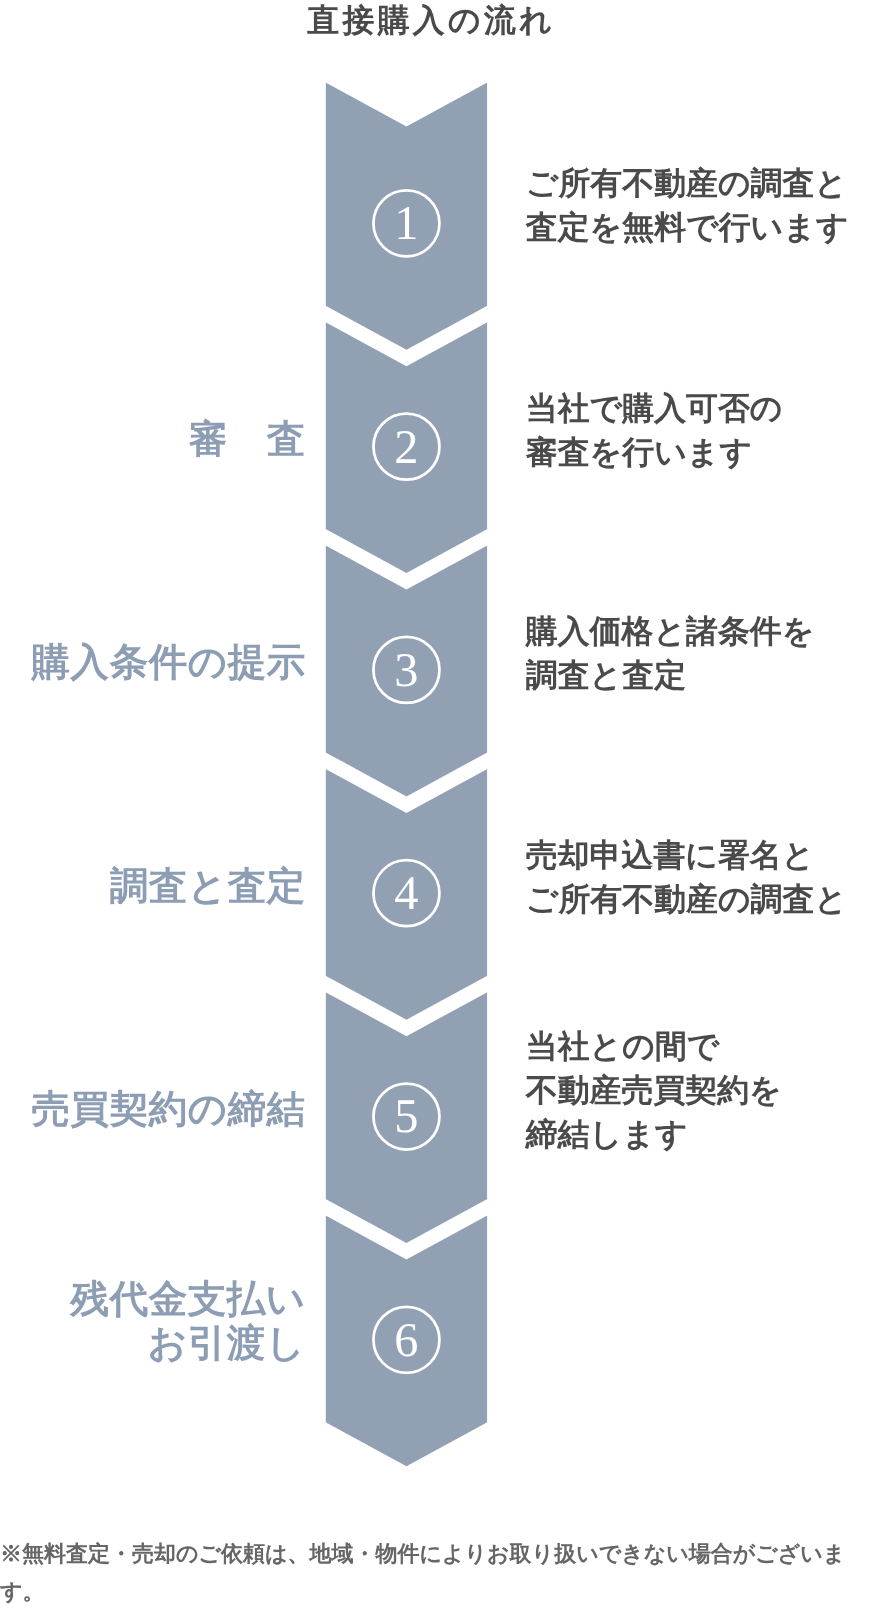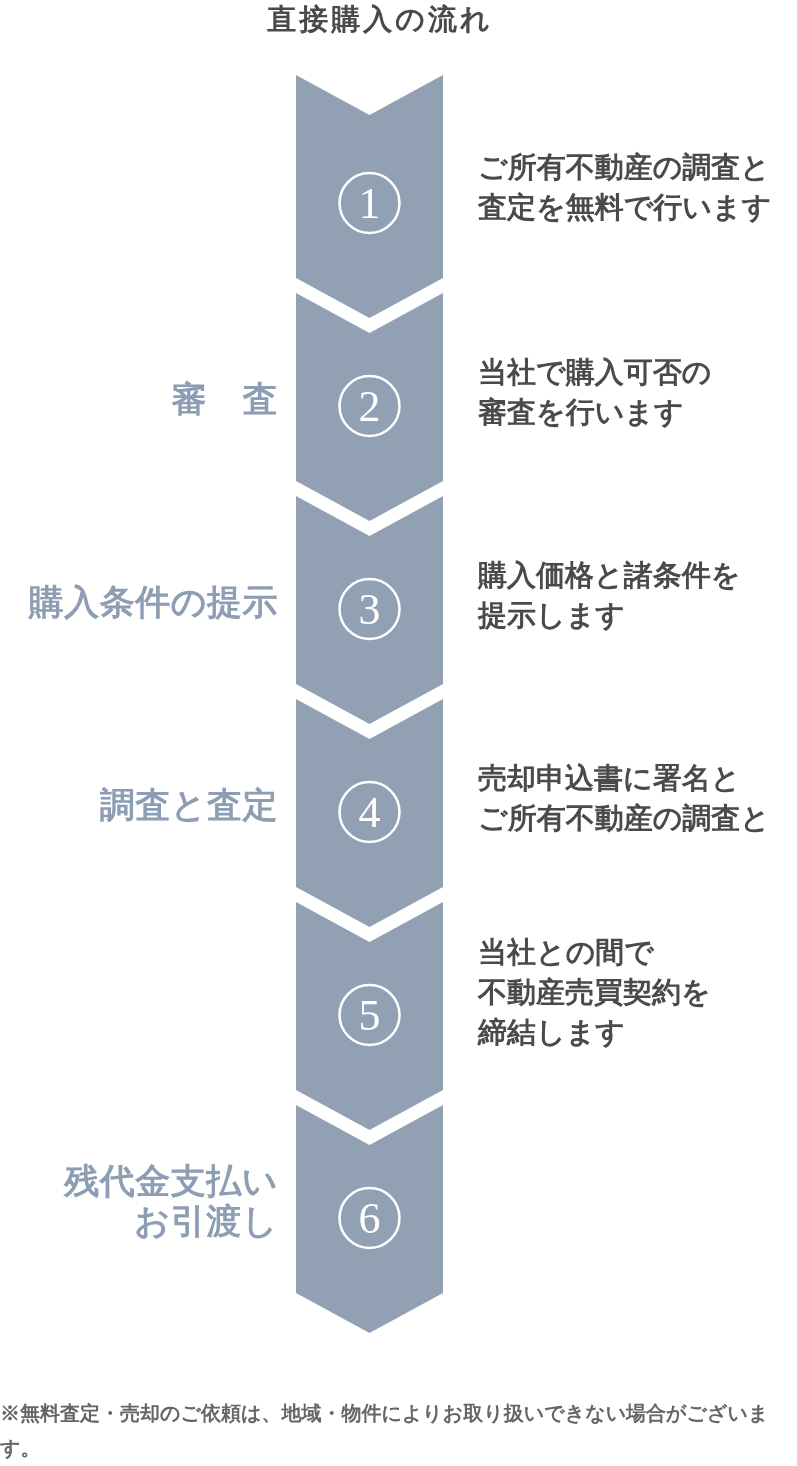--- a/index.html
+++ b/index.html
@@ -7,21 +7,21 @@
     position: relative;
     width: 797px;
     height: 1466px;
     background: #ffffff;
     overflow: hidden;
     font-family: "Liberation Sans", sans-serif;
   }
   .title {
     position: absolute;
     top: 2px;
-    left: 0;
+    left: 12px;
     width: 760px;
     text-align: center;
     font-family: "Liberation Sans", sans-serif;
     font-size: 29px;
     font-weight: bold;
     letter-spacing: 3px;
     line-height: 34px;
     color: var(--body-text, #4f4f4f);
   }
   .flow-svg {
@@ -122,26 +122,27 @@
 
   <div class="step-desc" style="top:187px">ご所有不動産の調査と
 査定を無料で行います</div>
 
   <div class="step-label" style="top:400px">審　査</div>
   <div class="step-desc" style="top:392px">当社で購入可否の
 審査を行います</div>
 
   <div class="step-label" style="top:603px">購入条件の提示</div>
   <div class="step-desc" style="top:595px">購入価格と諸条件を
-提示します</div>
+調査と査定</div>
 
   <div class="step-label" style="top:806px">調査と査定</div>
   <div class="step-desc" style="top:798px">売却申込書に署名と
 ご所有不動産の調査と</div>
 
+  <div class="step-label" style="top:1009px">売買契約の締結</div>
   <div class="step-desc" style="top:992px">当社との間で
 不動産売買契約を
 締結します</div>
 
   <div class="step-label" style="top:1202px">残代金支払い
 お引渡し</div>
 
   <div class="notes">
     <div>※無料査定・売却のご依頼は、地域・物件によりお取り扱いできない場合がございます。</div>
 

